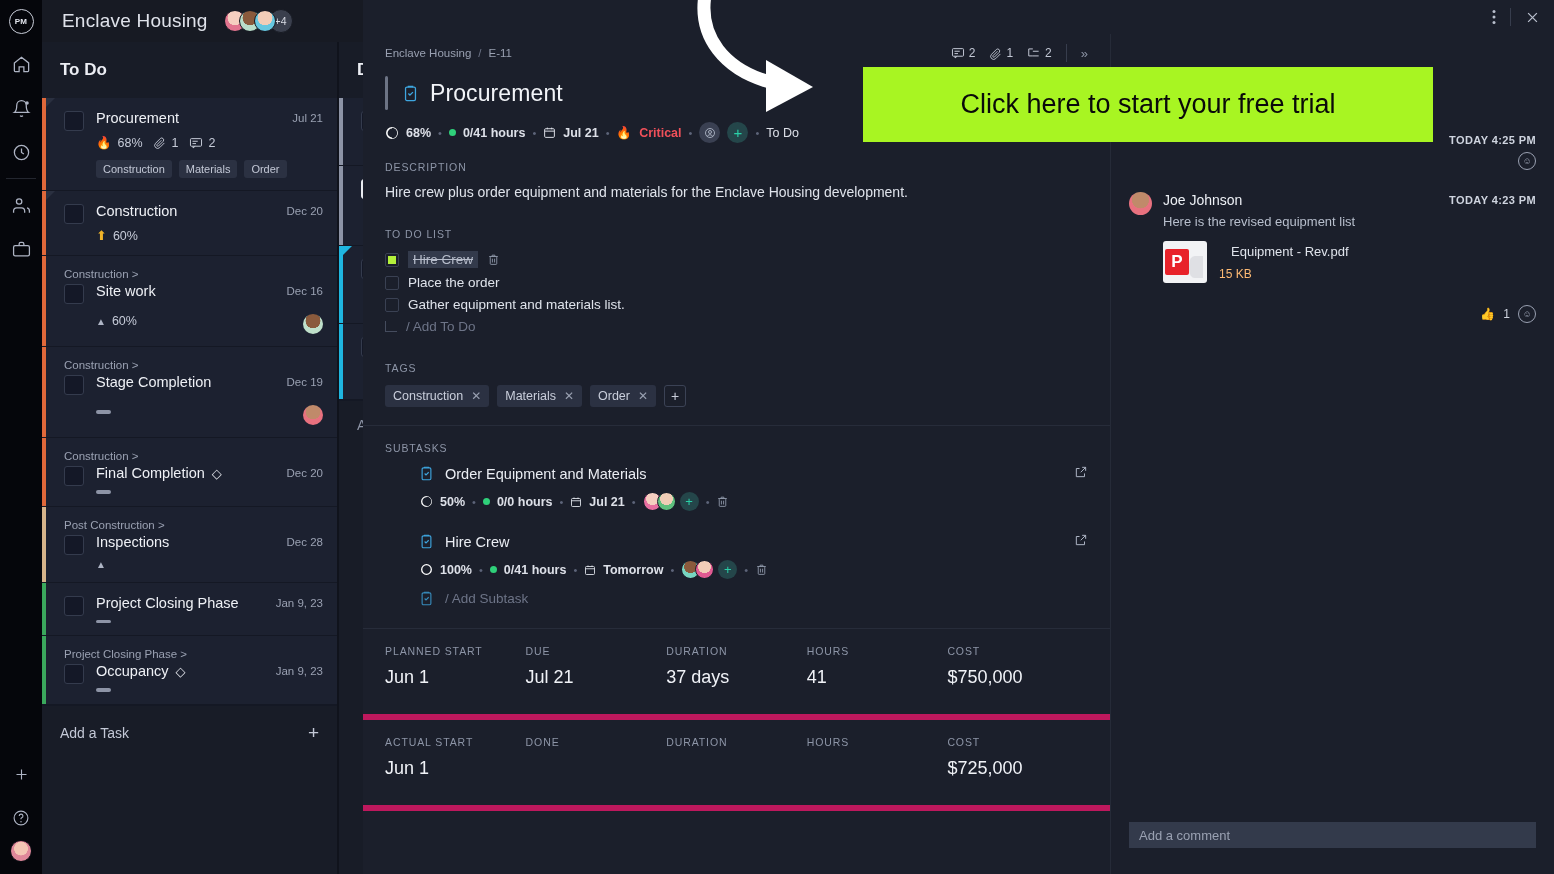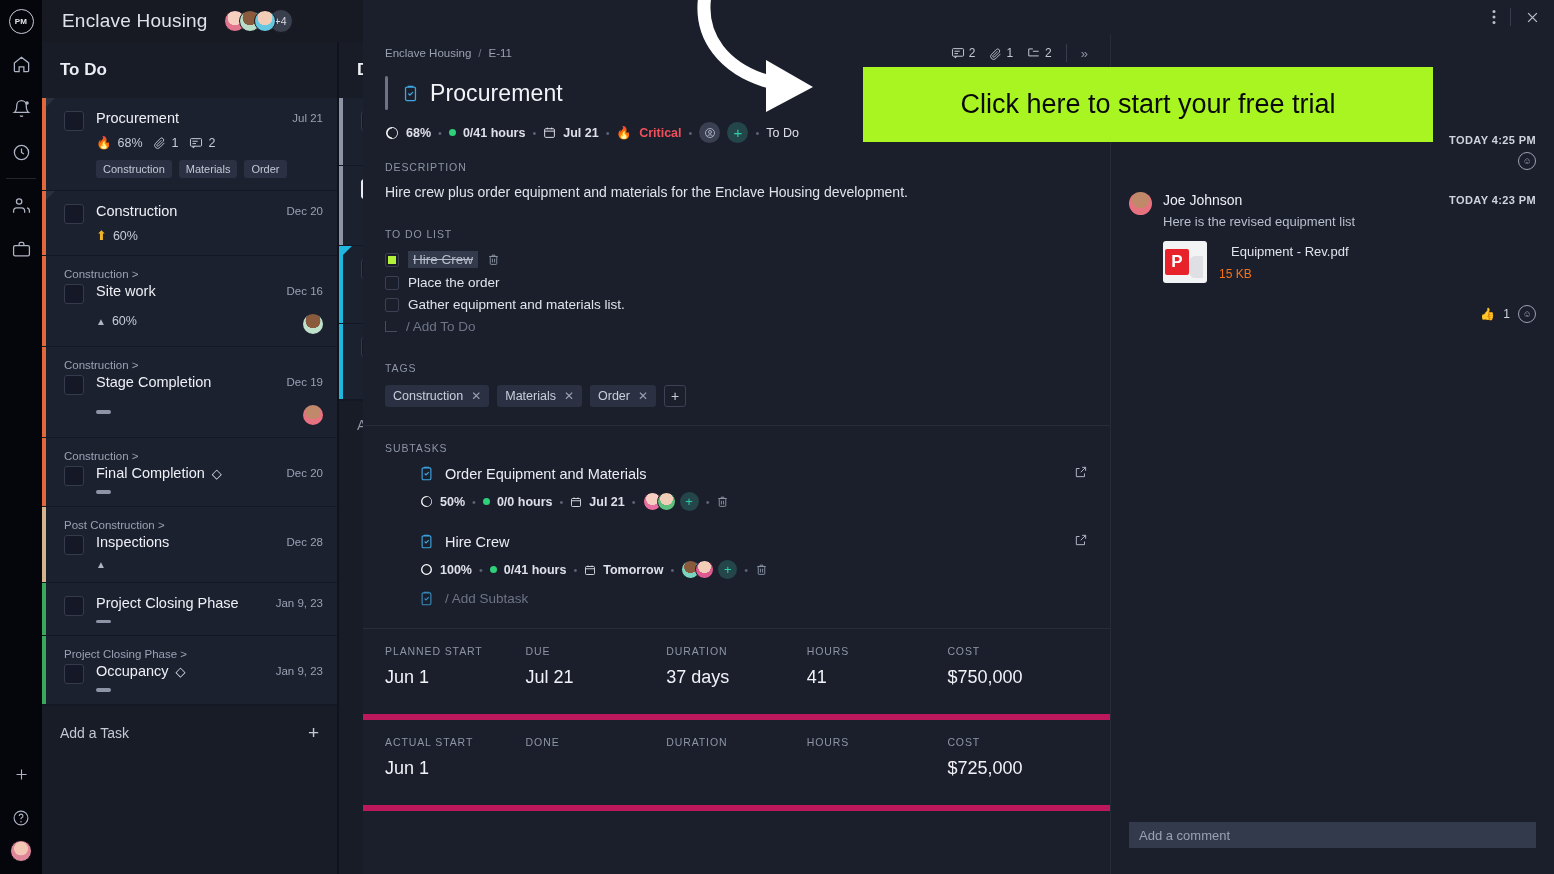--- a/index.html
+++ b/index.html
@@ -205,21 +205,21 @@
   .cmt-body{flex:1;}
   .cmt-head{display:flex;align-items:center;}
   .cmt-name{font-size:14px;color:#edf0f5;}
   .cmt-stamp{margin-left:auto;font-size:11px;font-weight:bold;color:#cfd4df;letter-spacing:.4px;}
   .cmt-text{font-size:13px;color:#b8bfcd;margin-top:6px;}
   .attach{display:flex;align-items:center;margin-top:12px;gap:12px;}
   .pdf{width:44px;height:42px;background:#f2f3f5;border-radius:3px;position:relative;display:flex;align-items:center;}
   .pdf .sq{width:24px;height:26px;background:#e8222a;border-radius:2px;display:flex;align-items:center;justify-content:center;color:#fff;font-weight:bold;font-size:17px;margin-left:2px;}
   .pdf .curl{position:absolute;right:4px;bottom:5px;width:14px;height:22px;background:#d9dbe0;border-radius:40% 0 0 40%;opacity:.8;}
   .att-name{font-size:13px;color:#dfe3eb;margin-left:12px;}
-  .att-size{font-size:12px;color:#f97316;margin-top:8px;}
+  .att-size{font-size:12px;color:#fdba74;margin-top:8px;}
   .reacts{display:flex;align-items:center;justify-content:flex-end;gap:8px;padding:22px 18px 0 18px;font-size:12px;color:#cfd4df;}
   .cmt-spacer{flex:1;}
   .cmt-input{margin:0 18px 26px 18px;height:26px;background:#333a4b;display:flex;align-items:center;padding:0 10px;font-size:13px;color:#9aa1b2;}
   .cmt-input input{background:transparent;border:0;outline:0;color:#e2e6ee;font-size:13px;width:100%;font-family:"Liberation Sans",sans-serif;}
   .cmt-input input::placeholder{color:#9aa1b2;}
 
   
   .cta{
     position:absolute; left:863px; top:67px; width:570px; height:75px;
     background:#a8f522; color:#0a0a0a;

